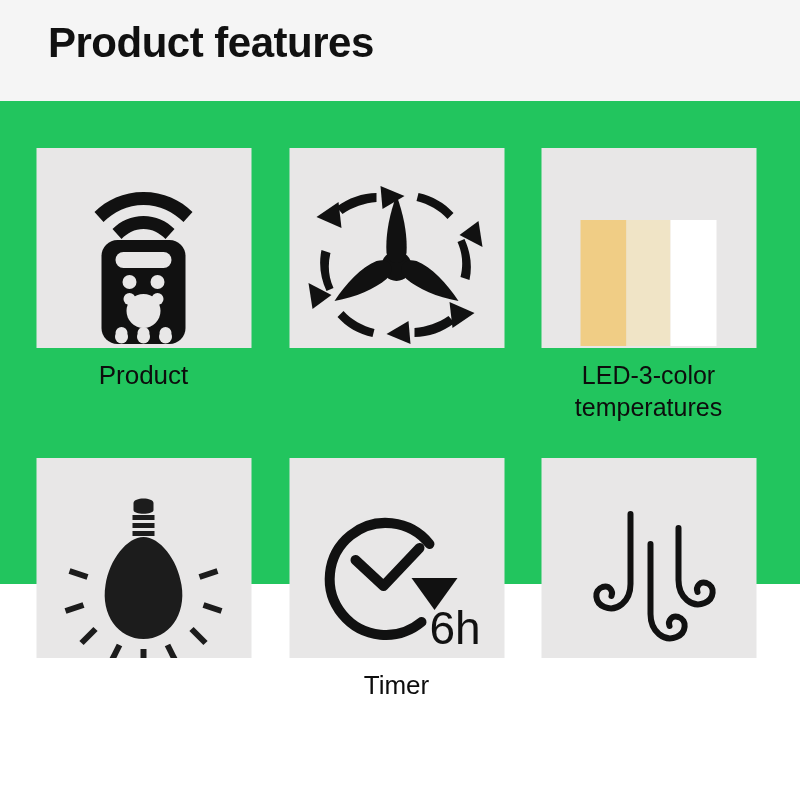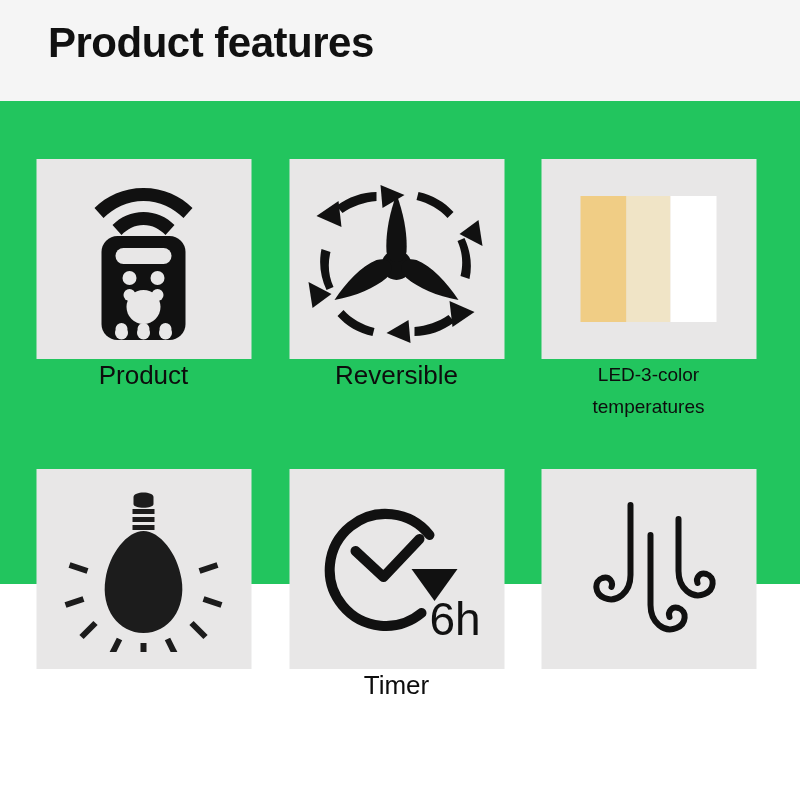--- a/index.html
+++ b/index.html
@@ -69,46 +69,46 @@
     top: 0;
   }
   .cell-0 { left: 17px; }
   .cell-1 { left: 270px; }
   .cell-2 { left: 522px; }
 
   .tile {
     position: absolute;
     left: 50%;
     transform: translateX(-50%);
-    top: 22px;
+    top: 11px;
     width: 215px;
     height: 200px;
     background: #e8e7e7;
     display: flex;
-    align-items: center;
+    align-items: flex-end;
     justify-content: center;
     overflow: hidden;
   }
   .tile svg { display: block; }
 
   .caption {
     position: absolute;
     left: 0;
     top: 222px;
     width: 253px;
     text-align: center;
     font-size: 26px;
     line-height: 32px;
     color: #0d0d0d;
     font-weight: normal;
   }
   .caption .ln { display: block; }
 
   
-  .cell-2 .caption { font-size: 19px; }
+  .cell-2 .caption { font-size: 25px; }
 </style>
 </head>
 <body style="background: rgb(255, 255, 255);">
 
 <div id="page">
 
   <div class="header" style="background: rgb(245, 245, 245);">
     <div class="header-title">Product features</div>
   </div>
 
@@ -176,23 +176,20 @@
               <path d="M168 140 L146 155 L143 129 Z"></path>
               <path d="M66 164 C52 161 40 154 31 144 L37 138 C45 147 56 153 68 156 Z"></path>
               <path d="M104 171 L80 161 L102 148 Z"></path>
               <path d="M20 118 C14 105 12 91 15 77 L24 80 C21 92 22 104 27 115 Z"></path>
               <path d="M6 136 L2 110 L25 122 Z"></path>
               <path d="M30 34 C42 25 56 20 70 20 L70 29 C58 30 46 34 36 41 Z"></path>
               <path d="M10 44 L32 29 L35 55 Z"></path>
             </g>
           </svg>
         </div>
-        <div class="caption">
-          <span class="ln">Reversible</span>
-        </div>
       </div>
 
       <div class="cell cell-2">
         <div class="tile" style="background: rgb(232, 231, 231);">
           <svg width="140" height="130" viewBox="0 0 140 130">
             <rect id="sw0" x="2" y="2" width="46" height="126" fill="#f0cd85"></rect>
             <rect id="sw1" x="48" y="2" width="44" height="126" fill="#f0e4c6"></rect>
             <rect id="sw2" x="92" y="2" width="46" height="126" fill="#ffffff"></rect>
           </svg>
         </div>

